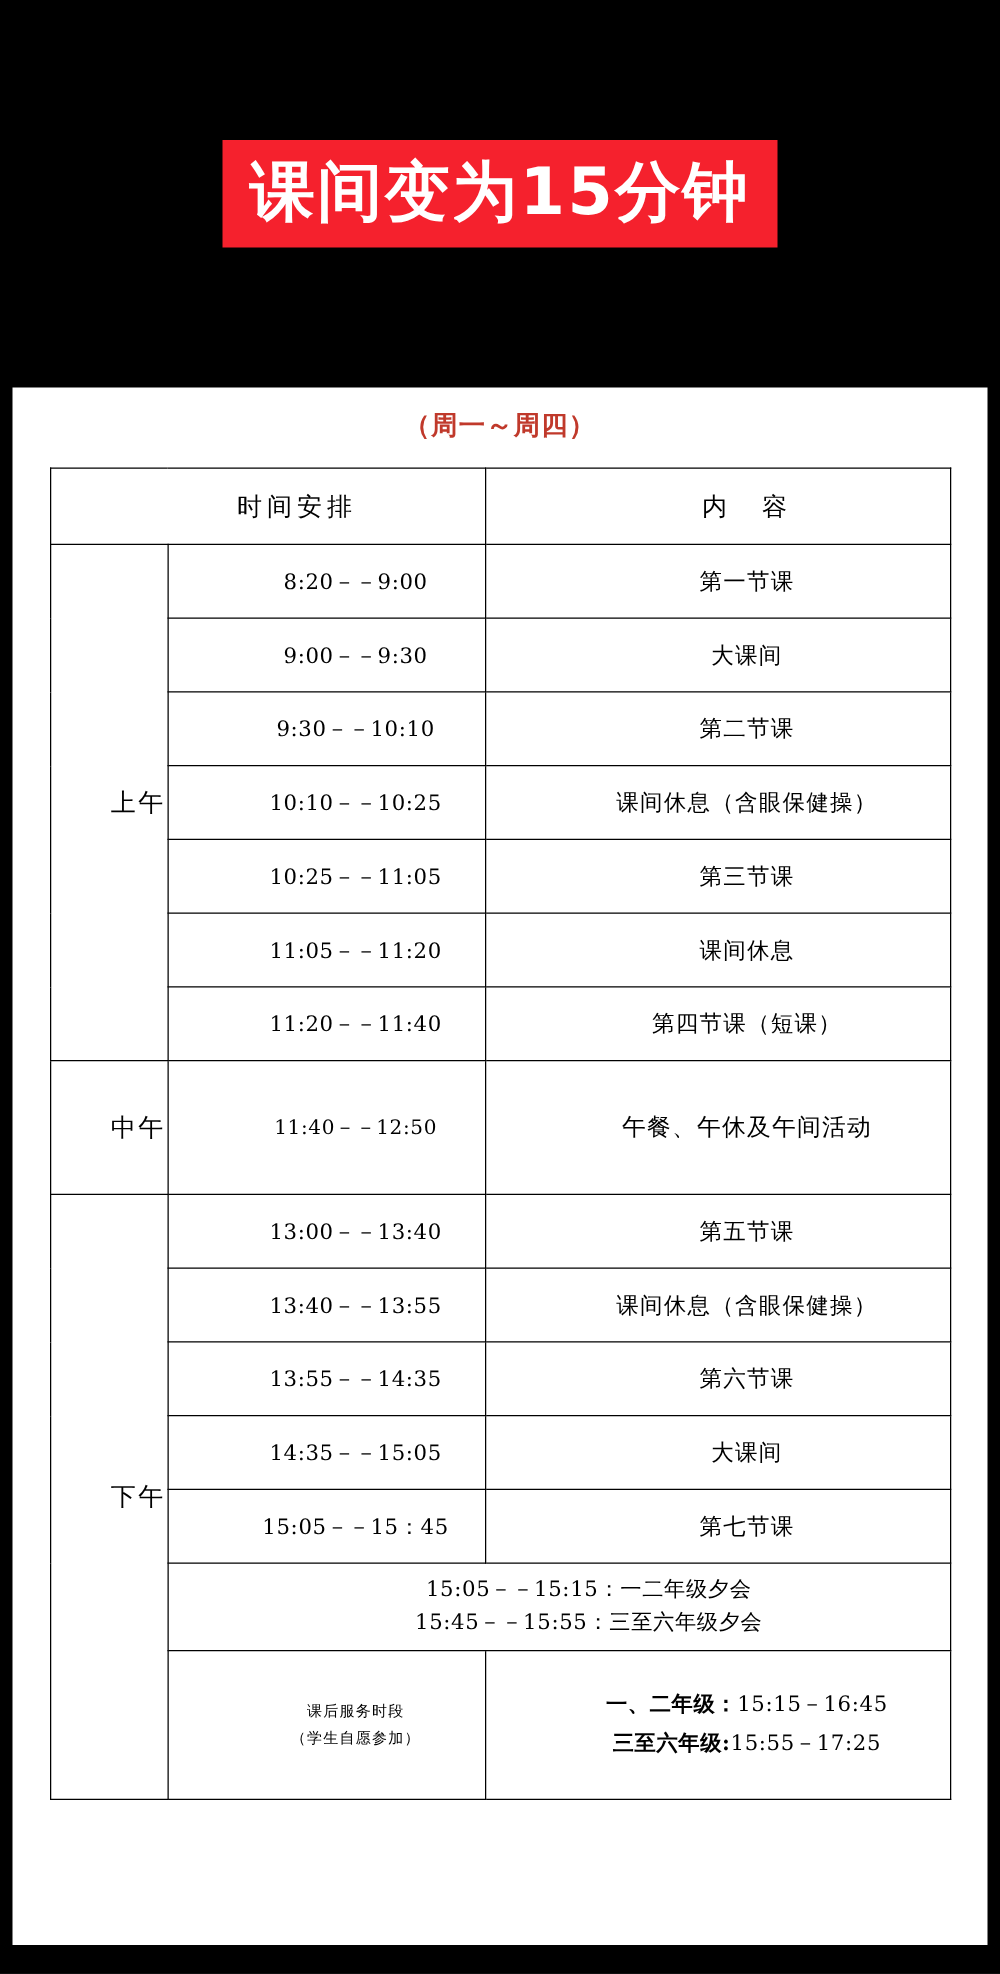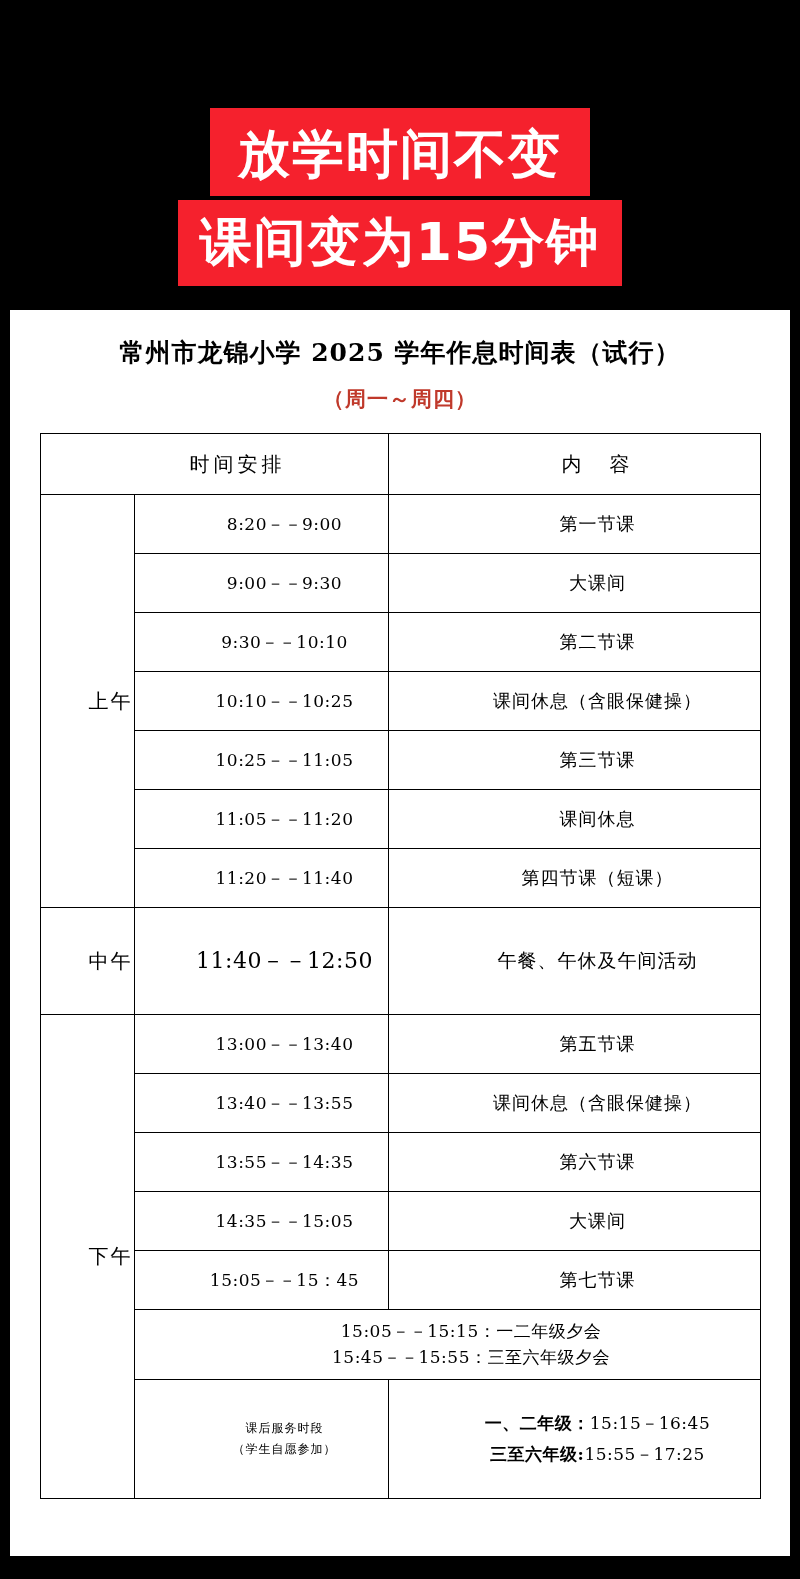--- a/index.html
+++ b/index.html
@@ -108,21 +108,21 @@
   .time-cell {
     font-size: 17px;
     height: 56px;
     letter-spacing: 0.5px;
     margin-left: 47px;
   }
   .content-cell {
     font-size: 18px;
     letter-spacing: 1px;
   }
-  .noon-time { font-size: 22px; height: 104px; }
+  .noon-time { font-size: 16px; height: 104px; }
   .noon-content { font-size: 19px; }
 
   .evening-cell {
     font-size: 17px;
     line-height: 1.55;
     padding: 8px 0;
     letter-spacing: 0.5px;
   }
   .after-school-time {
     font-size: 12px;
@@ -135,27 +135,25 @@
     line-height: 1.8;
     letter-spacing: 0.5px;
   }
   .after-school-content b { font-weight: bold; }
   .nowrap { white-space: nowrap; }
 </style>
 </head>
 <body>
 
 <div class="banner-wrap">
-  <span class="banner-line l1">放学时间不变</span>
   <span class="banner-line l2">课间变为15分钟</span>
 </div>
 
 <div class="sheet">
 
-  <div class="doc-title">常州市龙锦小学 2025 学年作息时间表（试行）</div>
   <div class="doc-subtitle">（周一～周四）</div>
 
   <table class="schedule">
     <colgroup>
       <col class="c-period">
       <col class="c-time">
       <col class="c-content">
     </colgroup>
     <tbody>
       <tr>

